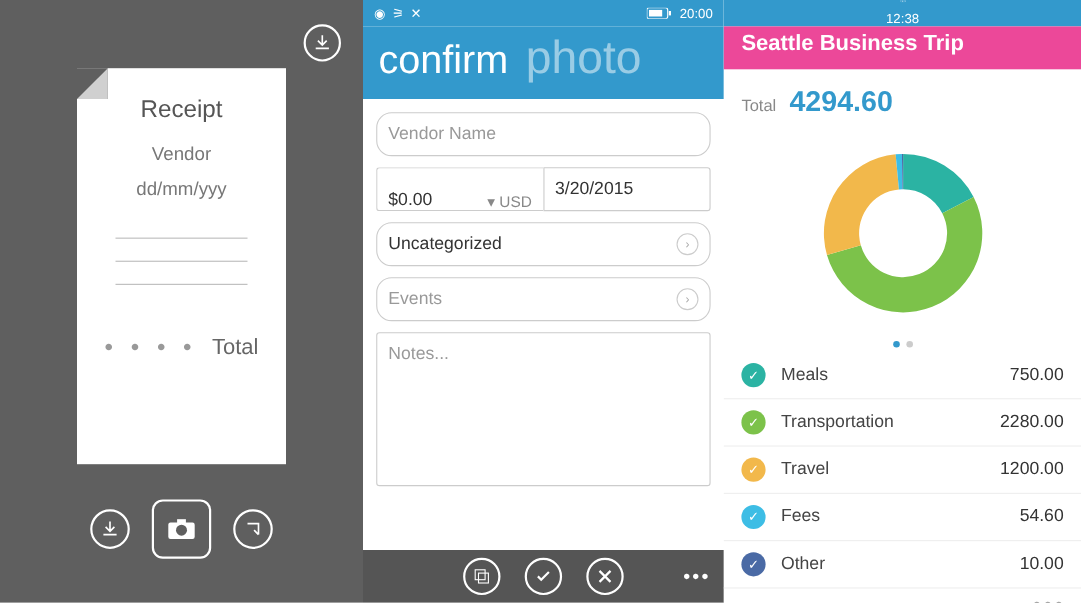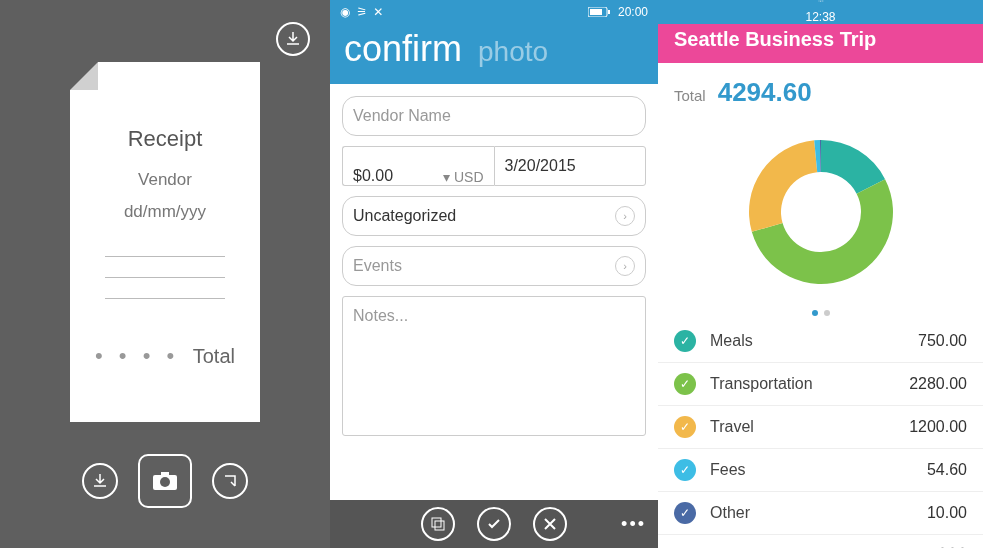--- a/index.html
+++ b/index.html
@@ -6,39 +6,39 @@
   body { font-family: 'Segoe UI', Arial, sans-serif; background: #fff; width: 983px; height: 548px; overflow: hidden; display: flex; }
   .panel { height: 548px; position: relative; }
   .panel1 { width: 330px; background: #5f5f5f; }
   .panel2 { width: 328px; background: #fff; display: flex; flex-direction: column; }
   .panel3 { width: 325px; background: #fff; display: flex; flex-direction: column; }
 
   
   .dl-top { position: absolute; top: 22px; right: 20px; width: 34px; height: 34px; border: 2px solid #fff; border-radius: 50%; display: flex; align-items: center; justify-content: center; color: #fff; cursor: pointer; }
   .receipt { position: absolute; top: 62px; left: 70px; width: 190px; height: 360px; background: #fff; padding: 24px 22px; display: flex; flex-direction: column; align-items: center; color: #777; }
   .fold { position: absolute; top: 62px; left: 70px; width: 0; height: 0; border-top: 28px solid #5f5f5f; border-right: 28px solid #d0d0d0; }
-  .receipt-title { font-size: 22px; font-weight: 300; color: #555; margin-bottom: 18px; margin-top: 40px; }
+  .receipt-title { font-size: 22px; font-weight: 300; color: #555; margin-bottom: 18px; }
   .receipt-vendor { font-size: 17px; font-weight: 300; margin-bottom: 12px; }
   .receipt-date { font-size: 17px; font-weight: 300; margin-bottom: 24px; }
   .rline { width: 120px; height: 1px; background: #bbb; margin: 10px 0; }
   .dots-total { display: flex; justify-content: space-between; width: 140px; margin-top: 34px; align-items: center; }
   .dots { letter-spacing: 5px; color: #999; font-size: 22px; }
   .total-label { font-size: 20px; font-weight: 300; color: #666; }
   .bottom-buttons { position: absolute; bottom: 40px; left: 0; right: 0; display: flex; justify-content: center; align-items: center; gap: 20px; }
   .circ-btn { width: 36px; height: 36px; border: 2px solid #fff; border-radius: 50%; display: flex; align-items: center; justify-content: center; color: #fff; cursor: pointer; }
   .circ-btn.big { width: 54px; height: 54px; border-radius: 10px; }
 
   
   .statusbar2 { height: 24px; background: #3399cc; color: #fff; display: flex; align-items: center; justify-content: space-between; padding: 0 10px; font-size: 12px; }
   .status-left { display: flex; gap: 6px; }
   .header2 { background: #3399cc; color: #fff; padding: 4px 14px 14px; }
   .app-name { font-size: 16px; font-weight: 400; }
   .tabs2 { display: flex; gap: 16px; align-items: baseline; }
   .tab-active { font-size: 36px; font-weight: 300; }
-  .tab-inactive { font-size: 28px; font-weight: 300; opacity: 0.5; }
+  .tab-inactive { font-size: 42px; font-weight: 300; opacity: 0.5; }
   .form-area { padding: 12px; display: flex; flex-direction: column; gap: 10px; }
   .field { border: 1px solid #ccc; border-radius: 14px; height: 40px; display: flex; align-items: center; padding: 0 10px; font-size: 16px; color: #999; }
   .field.dark { color: #333; }
   .row2 { display: flex; gap: 0; }
   .row2 .field { flex: 1; }
   .row2 .field:first-child { border-radius: 3px 0 0 3px; border-right: none; align-items: flex-end; }
   .row2 .field:last-child { border-radius: 0 3px 3px 0; }
   .amount-field { display: flex; align-items: center; justify-content: space-between; }
   .field-chevron { width: 20px; height: 20px; border: 1px solid #ccc; border-radius: 50%; display: flex; align-items: center; justify-content: center; font-size: 11px; color: #aaa; }
   .field-row { display: flex; justify-content: space-between; align-items: center; width: 100%; }

